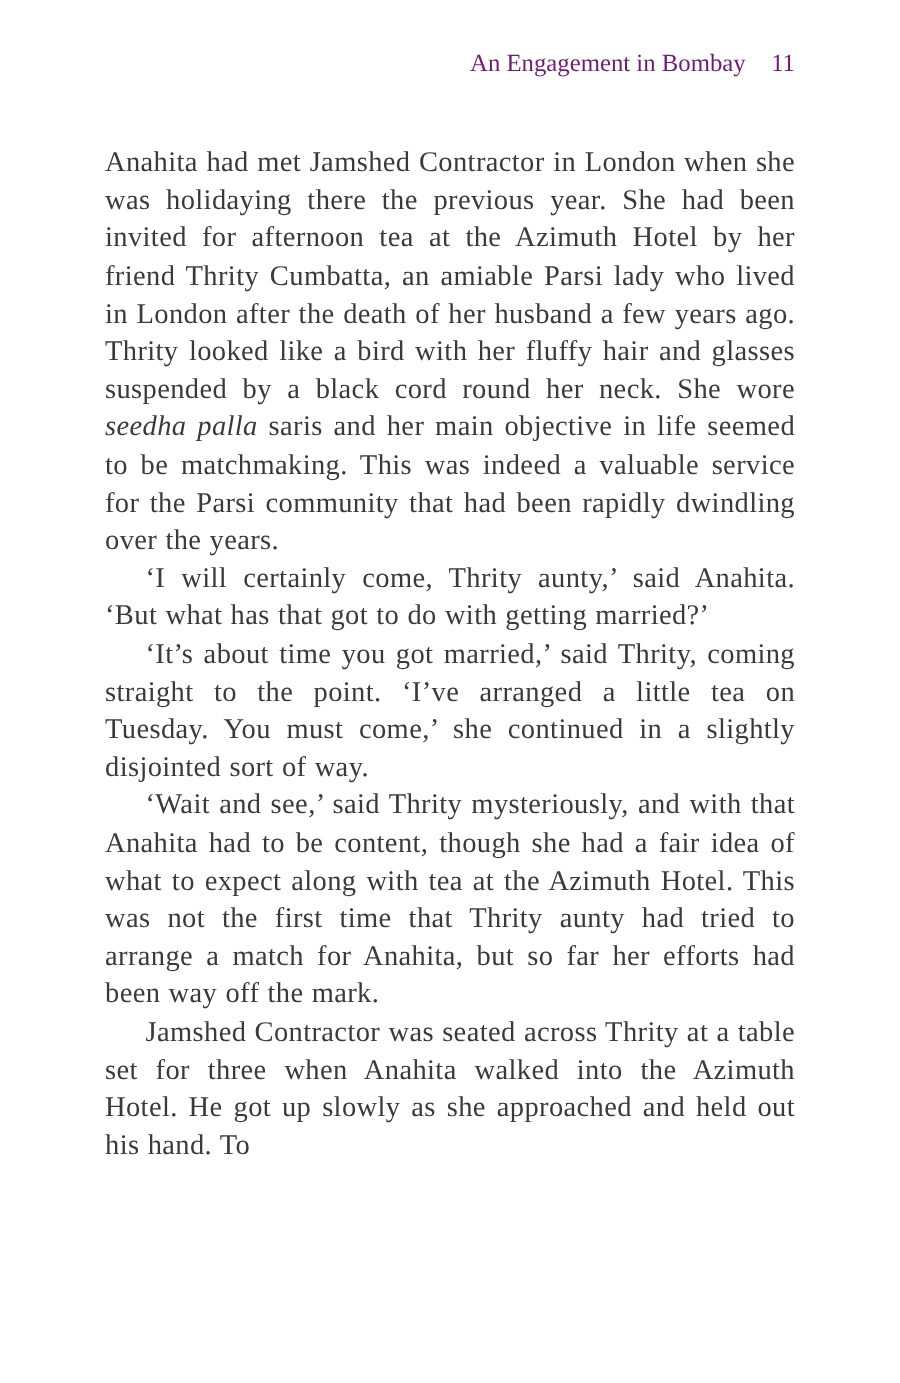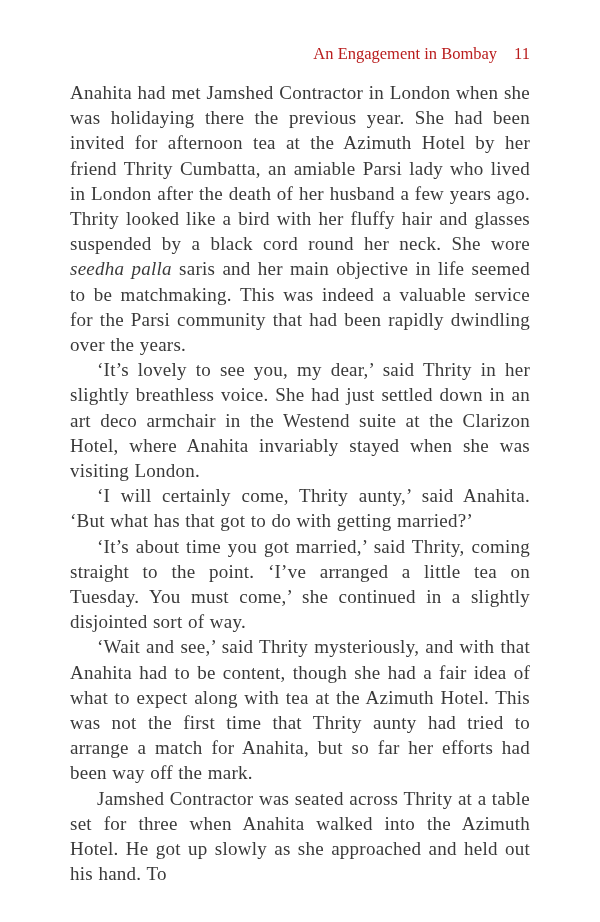--- a/index.html
+++ b/index.html
@@ -11,27 +11,27 @@
     position: relative;
     width: 600px;
     height: 922px;
     background: #ffffff;
     overflow: hidden;
     font-family: "Liberation Serif", "DejaVu Serif", serif;
     color: #3a3a3a;
   }
   .running-header {
     position: absolute;
-    top: 44px;
+    top: 32px;
     left: 70px;
     width: 460px;
     text-align: right;
     font-size: 16.5px;
     line-height: 20px;
-    color: #b91c1c;
+    color: #701a75;
     white-space: nowrap;
   }
   .running-header .page-number {
     display: inline-block;
     margin-left: 17px;
   }
   .body-text {
     position: absolute;
     top: 80px;
     left: 70px;
@@ -43,39 +43,39 @@
     word-spacing: 0.5px;
     color: #3a3a3a;
   }
   .body-text p {
     margin: 0;
     padding: 0;
     text-indent: 27px;
   }
   .body-text p.first {
     text-indent: 0;
+    margin-top: 16px;
   }
   .body-text em {
     font-style: italic;
   }
 </style>
 </head>
 <body>
 
 <div class="page">
 
   <div class="running-header">
     <span class="chapter-title">An Engagement in Bombay</span><span class="page-number">11</span>
   </div>
 
   <div class="body-text">
 
     <p class="first"><span>Anahita had met Jamshed Contractor in London when she was holidaying there the previous year. She had been invited for afternoon tea at the Azimuth Hotel by her friend Thrity Cumbatta, an amiable Parsi lady who lived in London after the death of her husband a few years ago. Thrity looked like a bird with her fluffy hair and glasses suspended by a black cord round her neck. She wore </span><em>seedha palla</em><span> saris and her main objective in life seemed to be matchmaking. This was indeed a valuable service for the Parsi community that had been rapidly dwindling over the years.</span></p>
 
-    <p>‘It’s lovely to see you, my dear,’ said Thrity in her slightly breathless voice. She had just settled down in an art deco armchair in the Westend suite at the Clarizon Hotel, where Anahita invariably stayed when she was visiting London.</p>
 
 
     <p>‘I will certainly come, Thrity aunty,’ said Anahita. ‘But what has that got to do with getting married?’</p>
 
     <p>‘It’s about time you got married,’ said Thrity, coming straight to the point. ‘I’ve arranged a little tea on Tuesday. You must come,’ she continued in a slightly disjointed sort of way.</p>
 
     <p>‘Wait and see,’ said Thrity mysteriously, and with that Anahita had to be content, though she had a fair idea of what to expect along with tea at the Azimuth Hotel. This was not the first time that Thrity aunty had tried to arrange a match for Anahita, but so far her efforts had been way off the mark.</p>
 
     <p>Jamshed Contractor was seated across Thrity at a table set for three when Anahita walked into the Azimuth Hotel. He got up slowly as she approached and held out his hand. To</p>
 

